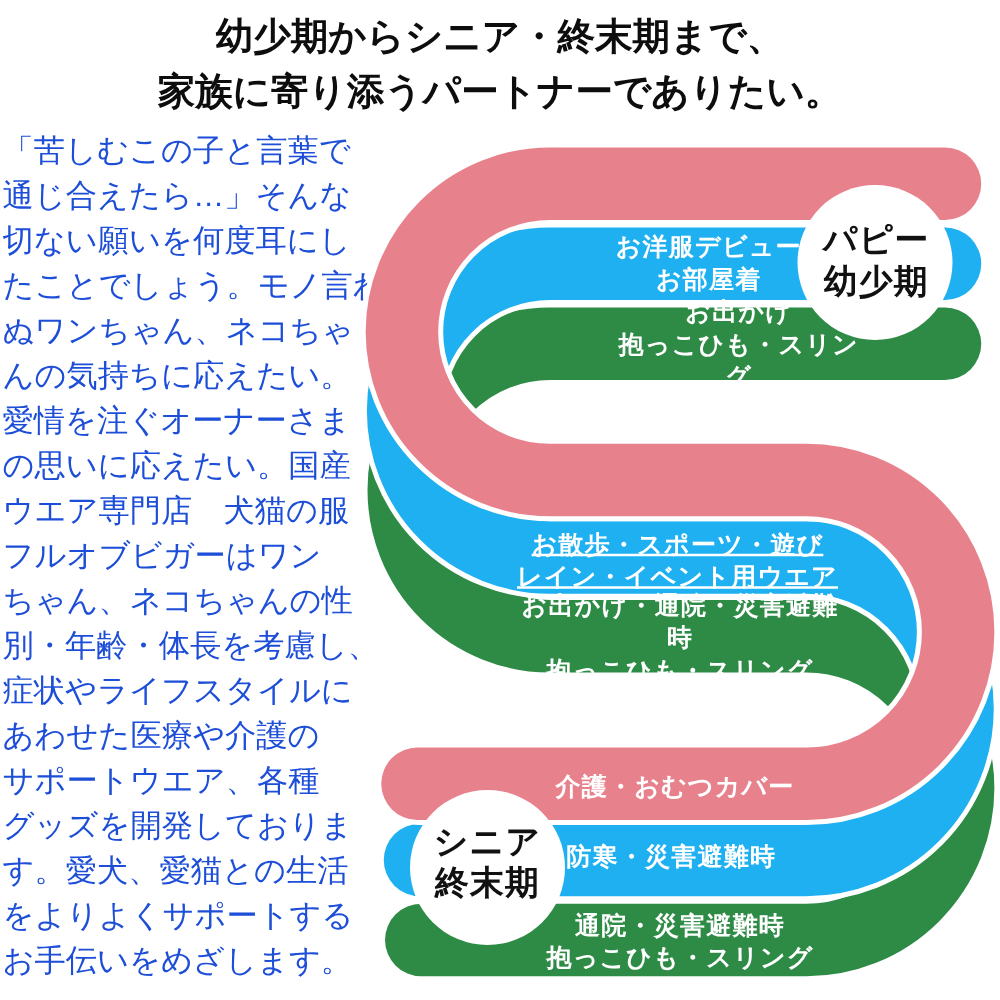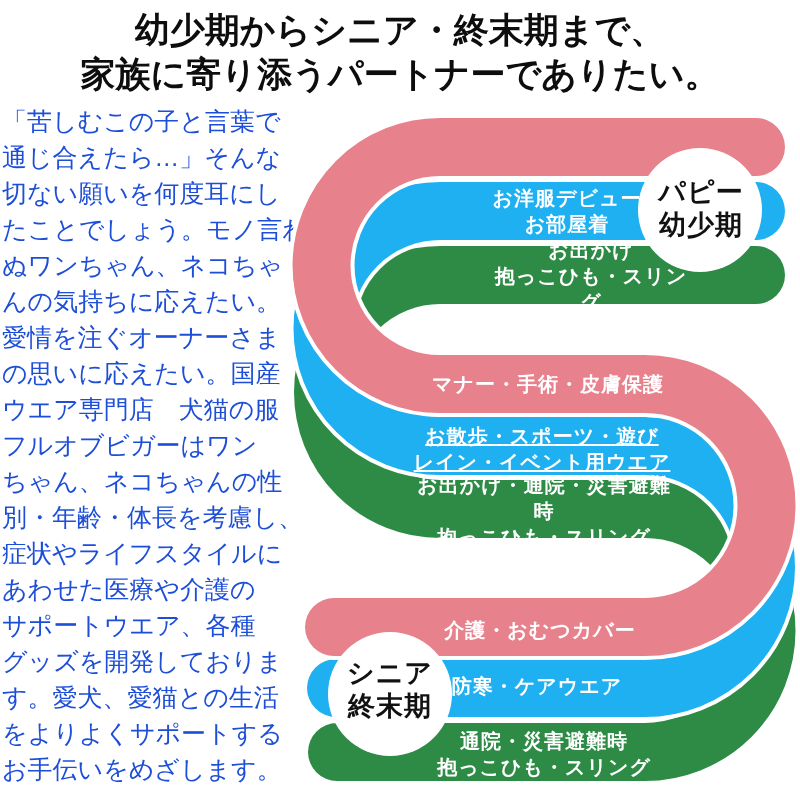--- a/index.html
+++ b/index.html
@@ -1,19 +1,19 @@
 <!DOCTYPE html>
 <html><head>
 <meta charset="utf-8">
 <style>
   html,body{margin:0;padding:0;background:#fff;}
   .page{position:relative;width:800px;height:800px;background:#fff;overflow:hidden;
         font-family:"Liberation Sans","DejaVu Sans",sans-serif;}
   .title{position:absolute;top:8px;left:0;width:800px;margin:0;
-         font-size:35px;line-height:44px;font-weight:900;color:#0d0d0d;
+         font-size:30px;line-height:44px;font-weight:900;color:#0d0d0d;
          text-align:center;white-space:pre-line;letter-spacing:0px;}
   .intro{position:absolute;top:103px;left:2px;width:306px;margin:0;
          font-size:25px;line-height:36px;font-weight:400;color:#1d4ed8;
          white-space:pre-line;letter-spacing:0px;}
   .ribbon-svg{position:absolute;top:0;left:0;}
   .lbl{position:absolute;transform:translate(-50%,-50%);
        color:#fff;font-weight:700;font-size:20px;line-height:26px;
        letter-spacing:1px;text-align:center;white-space:pre-line;}
   .stage-lbl{position:absolute;transform:translate(-50%,-50%);
        color:#111;font-weight:900;font-size:27px;line-height:33px;
@@ -68,28 +68,27 @@
 
     <circle cx="700" cy="210" r="62" fill="#ffffff"></circle>
     <circle cx="390" cy="694" r="62" fill="#ffffff"></circle>
   </svg>
 
   <div class="lbl" style="left:543px;top:211px;margin-left:24px;">お洋服デビュー
 お部屋着</div>
   <div class="lbl" style="left:544px;top:276px;margin-left:47px;">お出かけ
 抱っこひも・スリング</div>
 
-  <div class="lbl" style="left:548px;top:384px;">マナー・手術・皮膚保護</div>
   <div class="lbl" style="left:542px;top:449px;text-decoration:underline;">お散歩・スポーツ・遊び
 レイン・イベント用ウエア</div>
   <div class="lbl" style="left:544px;top:511px;">お出かけ・通院・災害避難時
 抱っこひも・スリング</div>
 
   <div class="lbl" style="left:540px;top:630px;">介護・おむつカバー</div>
-  <div class="lbl" style="left:537px;top:686px;">防寒・ケアウエア</div>
+  <div class="lbl" style="left:537px;top:686px;">防寒・災害避難時</div>
   <div class="lbl" style="left:544px;top:754px;">通院・災害避難時
 抱っこひも・スリング</div>
 
   <div class="stage-lbl" style="left:390px;top:690px;">シニア
 終末期</div>
   <div class="stage-lbl" style="left:701px;top:209px;">パピー
 幼少期</div>
 
 </div>
 

